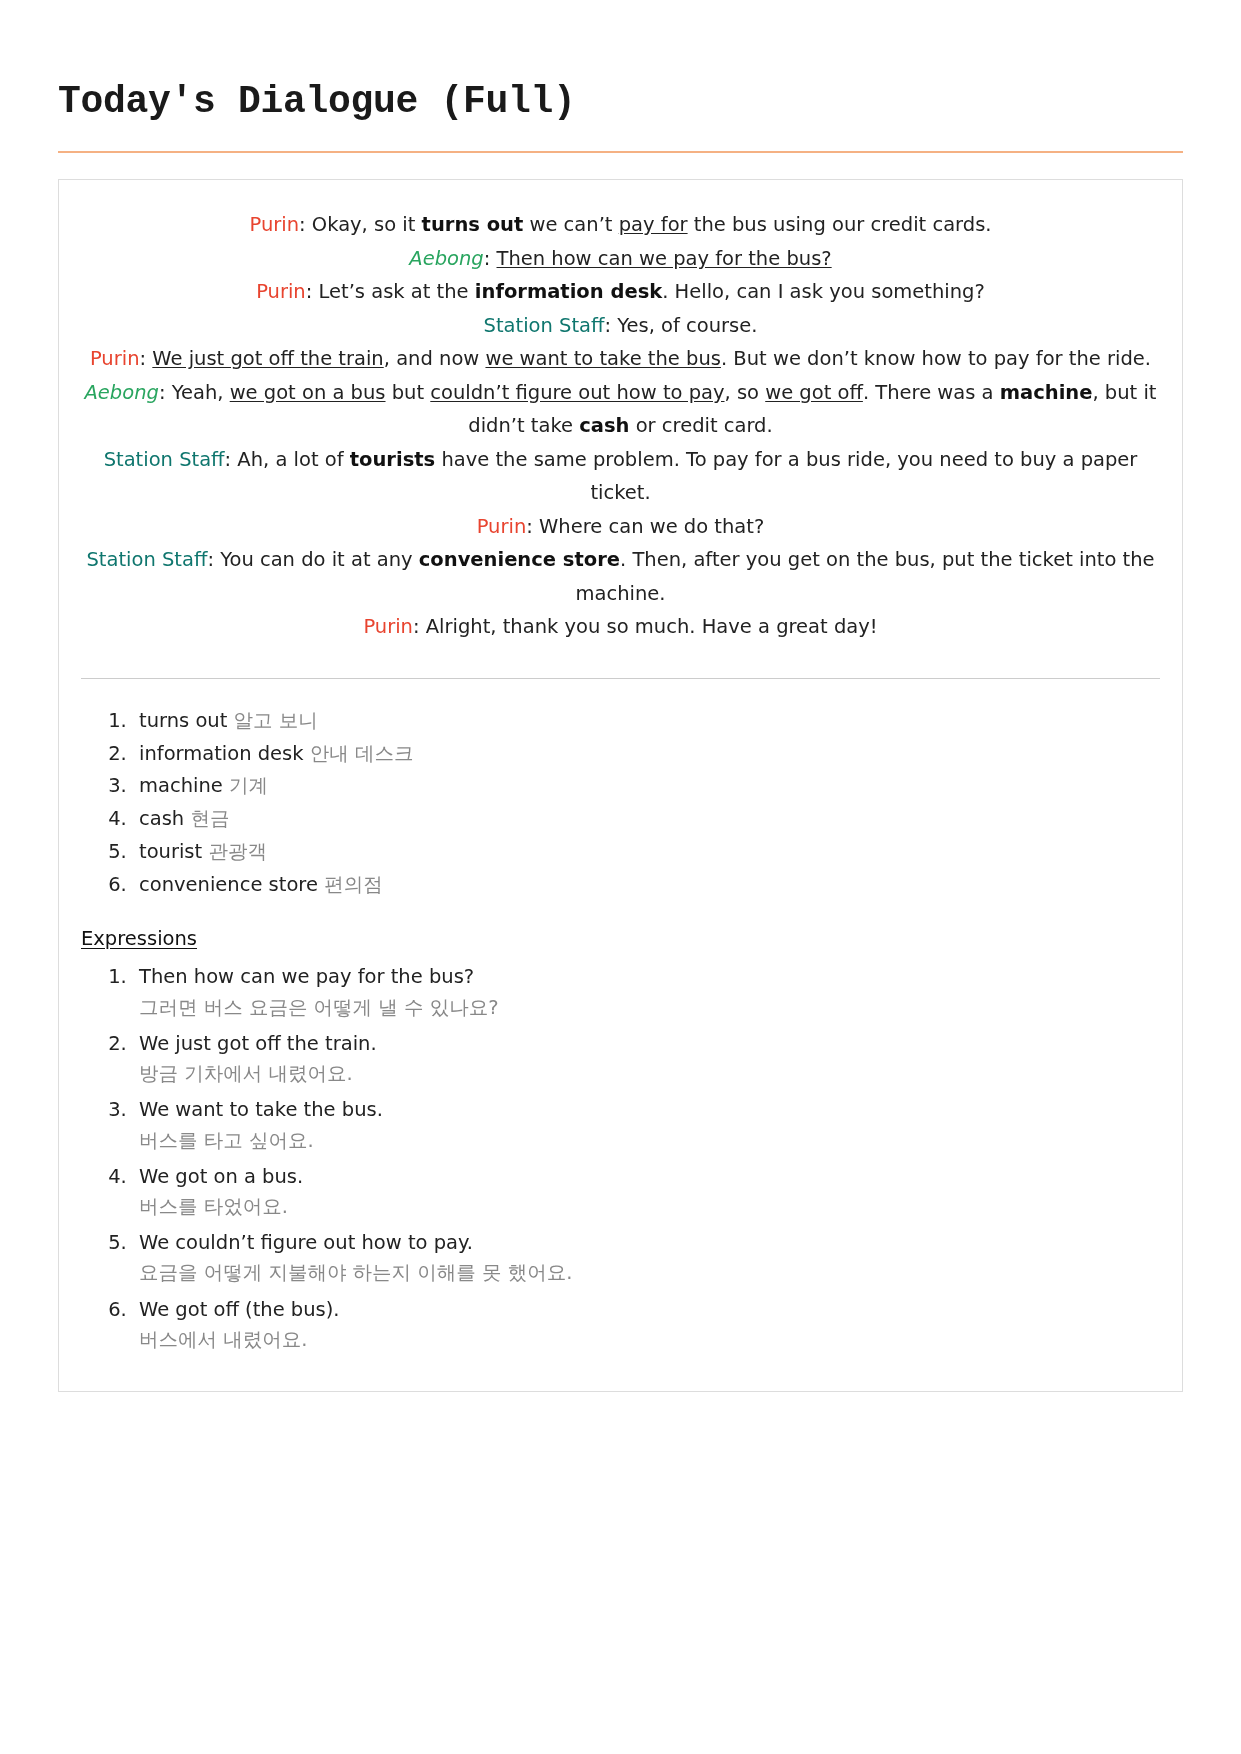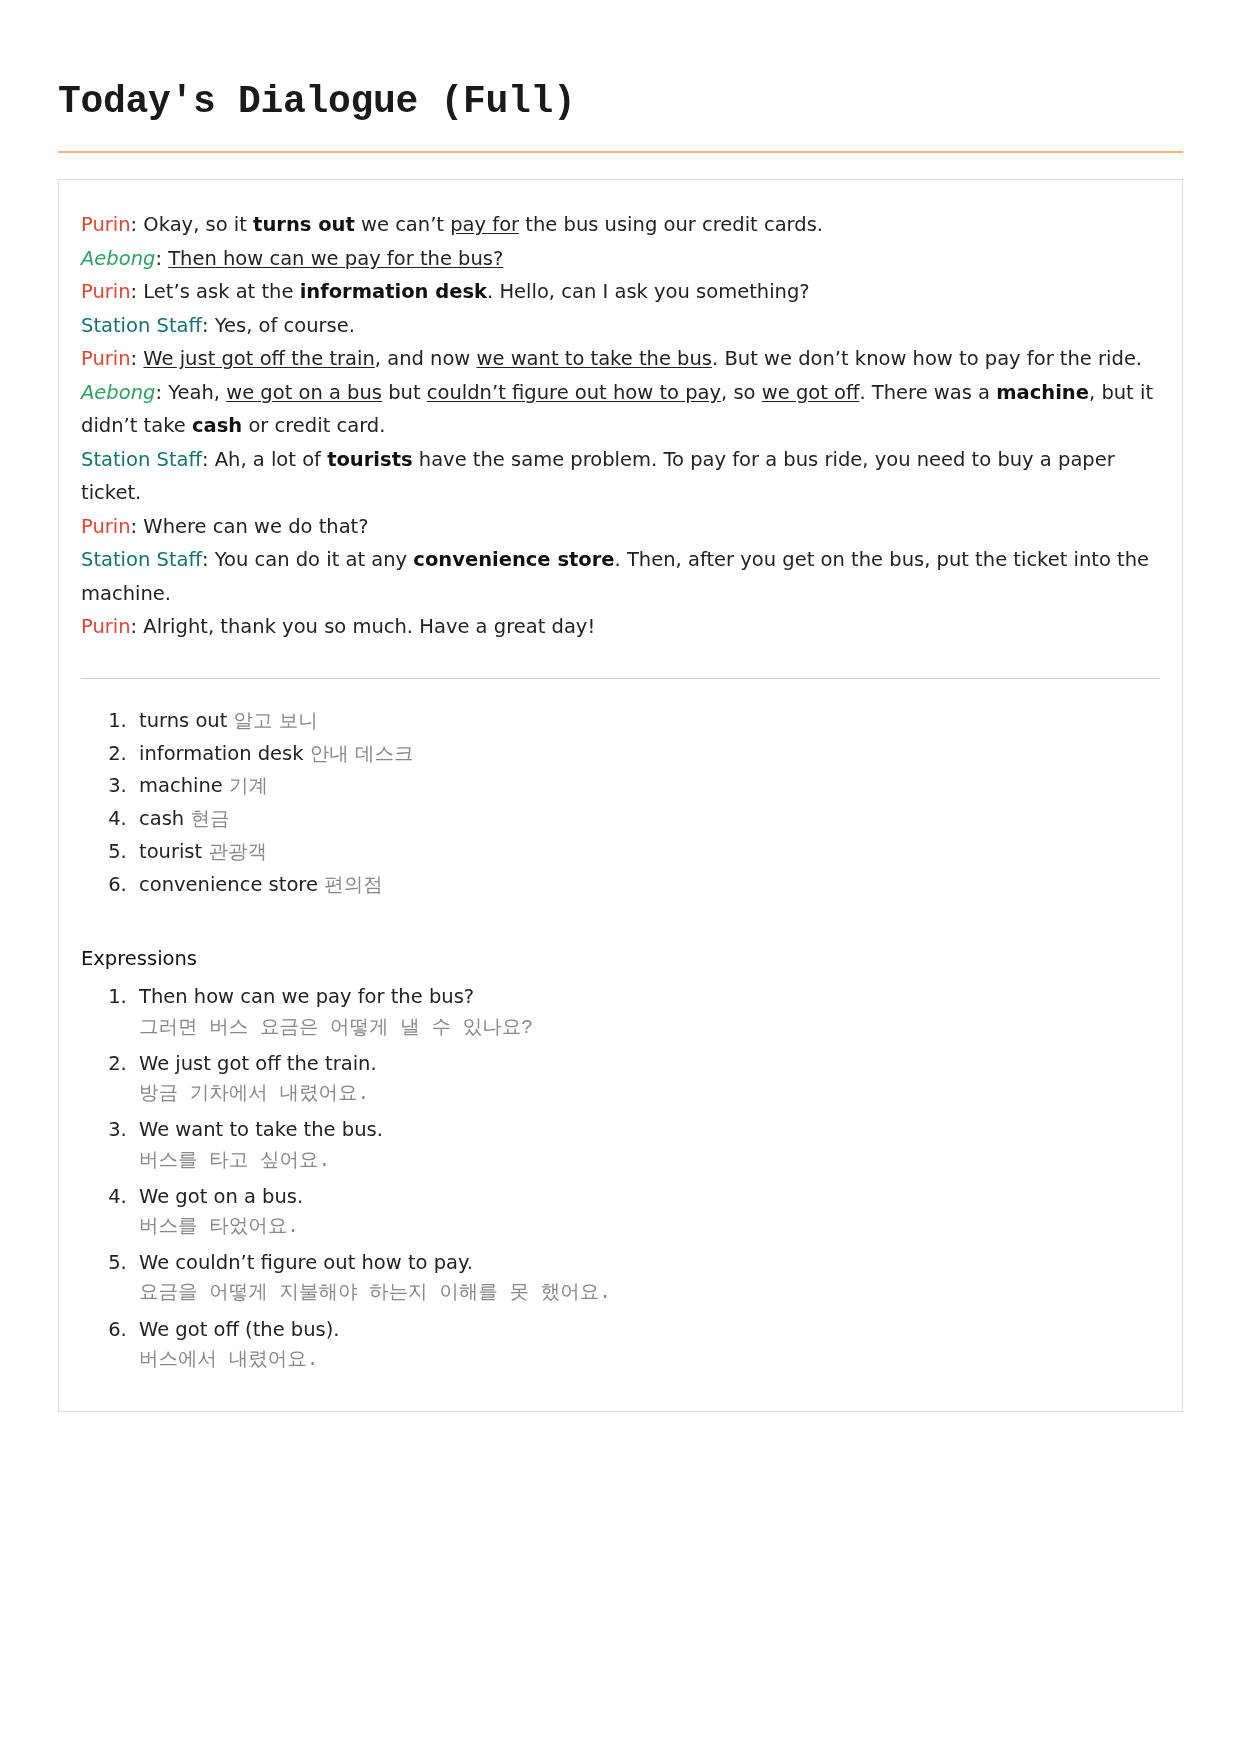--- a/index.html
+++ b/index.html
@@ -37,20 +37,21 @@
     margin-top: 26px;
     border: 1px solid #dddddd;
     background: #ffffff;
     box-sizing: border-box;
     padding: 28px 22px 30px 22px;
   }
   .dialogue {
     font-size: 19.5px;
     line-height: 1.72;
     color: #222222;
+    text-align: center;
   }
   .line {
     margin: 0;
   }
   .spk { }
   .spk-purin { color: #e8442f; }
   .spk-aebong { color: #29a55f; font-style: italic; }
   .spk-staff { color: #0f766e; }
   b, .b { font-weight: bold; color: #111111; }
   u, .u { text-decoration: underline; text-underline-offset: 2px; }
@@ -60,22 +61,23 @@
     margin: 34px 0 26px 0;
   }
   .section-head {
     font-size: 19.5px;
     font-weight: bold;
     color: #111111;
     margin: 0 0 12px 0;
   }
   .section-head.underline {
     font-weight: normal;
+    text-decoration: underline;
     text-underline-offset: 3px;
-    margin-top: 46px;
+    margin-top: 26px;
   }
   ol.vocab {
     margin: 8px 0 0 0;
     padding-left: 52px;
     font-size: 19.5px;
     line-height: 1.68;
     color: #222222;
   }
   ol.vocab li { padding-left: 6px; }
   .ko {
@@ -90,21 +92,20 @@
   }
   ol.expr > li {
     padding-left: 6px;
     margin-bottom: 4px;
   }
   ol.expr .en { display: block; }
   ol.expr .kr {
     display: block;
     color: #888888;
     margin-bottom: 6px;
-    font-family: Liberation Mono, monospace;
   }
 </style>
 </head>
 <body>
 
 <div class="page">
 
   <h1 class="page-title">Today's Dialogue (Full)</h1>
   <hr class="title-rule">
 

